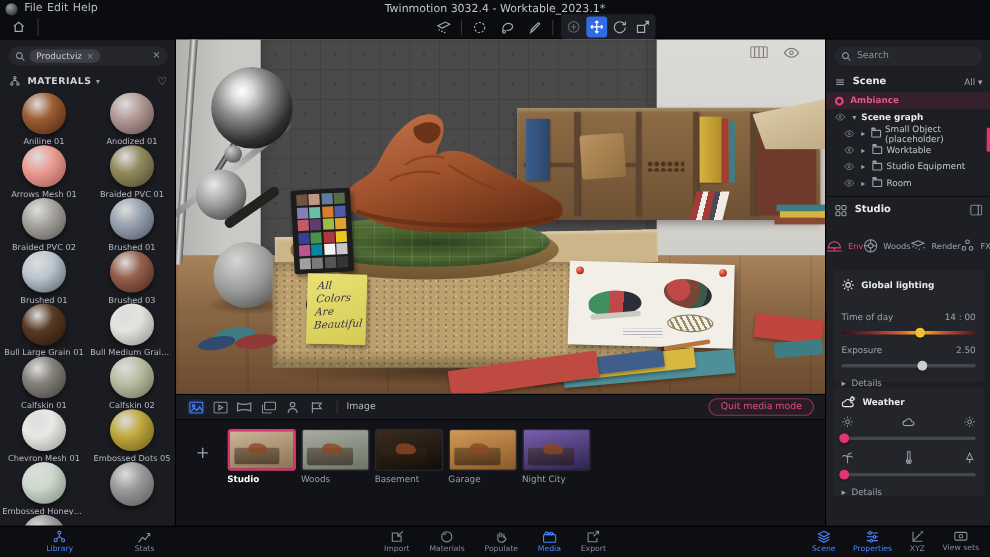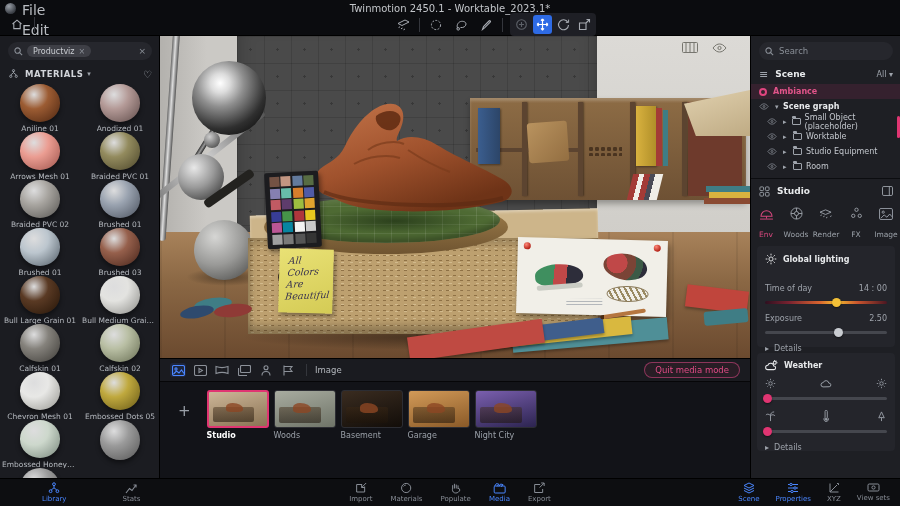--- a/index.html
+++ b/index.html
@@ -3,21 +3,21 @@
 <meta charset="utf-8">
 <style>
   *{margin:0;padding:0;box-sizing:border-box;font-family:"DejaVu Sans",sans-serif;}
   html,body{width:900px;height:506px;overflow:hidden;background:#000;}
   #app{position:relative;width:900px;height:506px;background:#141519;overflow:hidden;}
   .abs{position:absolute;}
   svg{display:block;}
   
   #titlebar{left:0;top:0;width:900px;height:36px;background:#0b0c0f;border-bottom:1px solid #000;}
   .logo{left:5px;top:3px;width:11px;height:11px;border-radius:50%;background:radial-gradient(circle at 35% 30%,#9aa0a8,#3a3e45 70%);}
-  .menus{left:22px;top:2px;display:flex;gap:4px;font-size:14px;color:#b9bcc1;flex-direction:column;}
+  .menus{left:22px;top:2px;display:flex;gap:4px;font-size:10px;color:#b9bcc1;}
   .menus span{cursor:default;}
   .wtitle{left:0;top:3px;width:900px;text-align:center;font-size:10px;color:#c3c6ca;pointer-events:none;}
   .homebtn{left:7px;top:16px;width:20px;height:17px;color:#a7abb2;display:flex;align-items:center;justify-content:center;}
   .tb-div{top:17px;width:1px;height:15px;background:#34363c;}
   .tools{left:50%;top:13px;transform:translateX(-56px);display:flex;align-items:center;gap:7px;}
   .tool{width:18px;height:18px;display:flex;align-items:center;justify-content:center;color:#a7abb2;}
   .toolpill{display:flex;gap:2px;background:#1e1f25;border-radius:4px;padding:2px;}
   .toolpill .tool{width:19px;height:19px;border-radius:3px;}
   .tool.active{background:#2e6be5;color:#fff;}
   .tool.dim{color:#5d6168;}
@@ -96,21 +96,21 @@
   .trow[data-kind="ambiance"] .amb-dot{display:block;}
   .trow[data-kind="ambiance"] .tlabel{color:#e2548a;font-weight:bold;}
   .trow[data-kind="group"] .tlabel{color:#e8eaec;font-weight:bold;}
   .trow[data-kind="folder"]{padding-left:16px;}
   .tscroll{left:146px;top:80px;width:3px;height:22px;background:#e03572;border-radius:2px;}
   #rp-div1{left:0;top:142px;width:150px;height:1px;background:#0c0d10;}
   #rp-studiohead{left:0;top:146px;width:150px;height:18px;display:flex;align-items:center;padding:0 8px;color:#e8eaec;}
   #rp-studiohead .t{font-size:9px;font-weight:bold;margin-left:7px;}
   #rp-studiohead .panelic{margin-left:auto;color:#9ea3ab;}
   #rp-tabs{left:0;top:168px;width:150px;height:38px;display:flex;}
-  .rtab{flex:1;display:flex;flex-direction:column;align-items:center;justify-content:center;gap:10px;color:#9aa0a8;cursor:pointer;}
+  .rtab{flex:1;display:flex;align-items:center;justify-content:center;gap:5px;color:#9aa0a8;cursor:pointer;}
   .rtab .tl{font-size:7.5px;}
   .rtab.active{color:#d8487e;}
   .card{position:absolute;left:6px;width:138px;background:#24252b;border-radius:4px;}
   #card-light{top:210px;height:101px;}
   #card-weather{top:317px;height:98px;}
   .card .hd{display:flex;align-items:center;gap:6px;padding:7px 8px 0 8px;color:#e8eaec;font-size:8px;font-weight:bold;}
   .prow{display:flex;justify-content:space-between;padding:0 8px;font-size:8px;color:#9ea3ab;}
   .slider{position:relative;margin:5px 8px 0 8px;height:9px;}
   .slider .track{position:absolute;left:0;right:0;top:3px;height:3px;border-radius:2px;background:#45474e;}
   .slider.timegrad .track{background:linear-gradient(90deg,#2e1020 0%,#7a2330 20%,#d8642f 45%,#f4c02f 58%,#c9542e 76%,#4a1622 100%);}
@@ -131,21 +131,21 @@
 
 <div id="app">
 
   <div id="titlebar" class="abs">
     <div class="abs logo"></div>
     <div class="abs menus">
       <span>File</span>
       <span>Edit</span>
       <span>Help</span>
     </div>
-    <div class="abs wtitle">Twinmotion 2450.1 - Worktable_2023.1*</div>
+    <div class="abs wtitle">Twinmotion 3032.4 - Worktable_2023.1*</div>
     <div class="abs homebtn">
       <svg width="12" height="11" viewBox="0 0 12 11" fill="none" stroke="currentColor" stroke-width="1.1">
           <path d="M1.5 5L6 1.2 10.5 5M2.8 4.4V9.6h6.4V4.4"></path>
         </svg>
     </div>
     <div class="abs tb-div" style="left:34px"></div>
     <div class="abs tools">
       <span class="tool">
         <svg width="13" height="12" viewBox="0 0 13 12" fill="none" stroke="currentColor" stroke-width="1">
             <path d="M1 4.5L8 1l4 2-7 3.5zM3 7.8L1.6 8.5M5.5 9L4 9.8M8 10l-1.5.8"></path>

